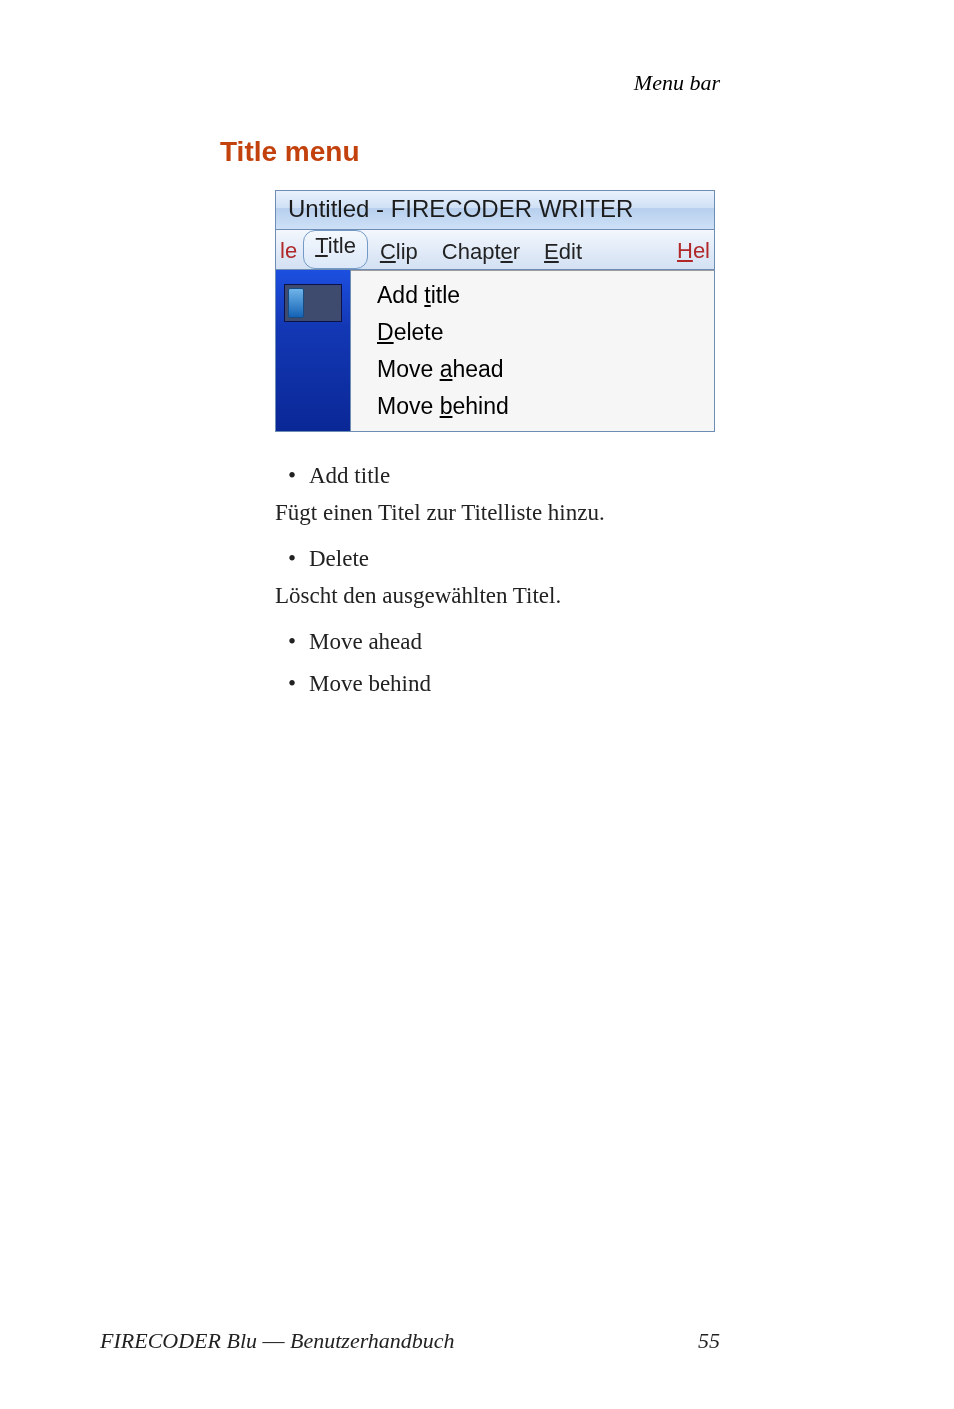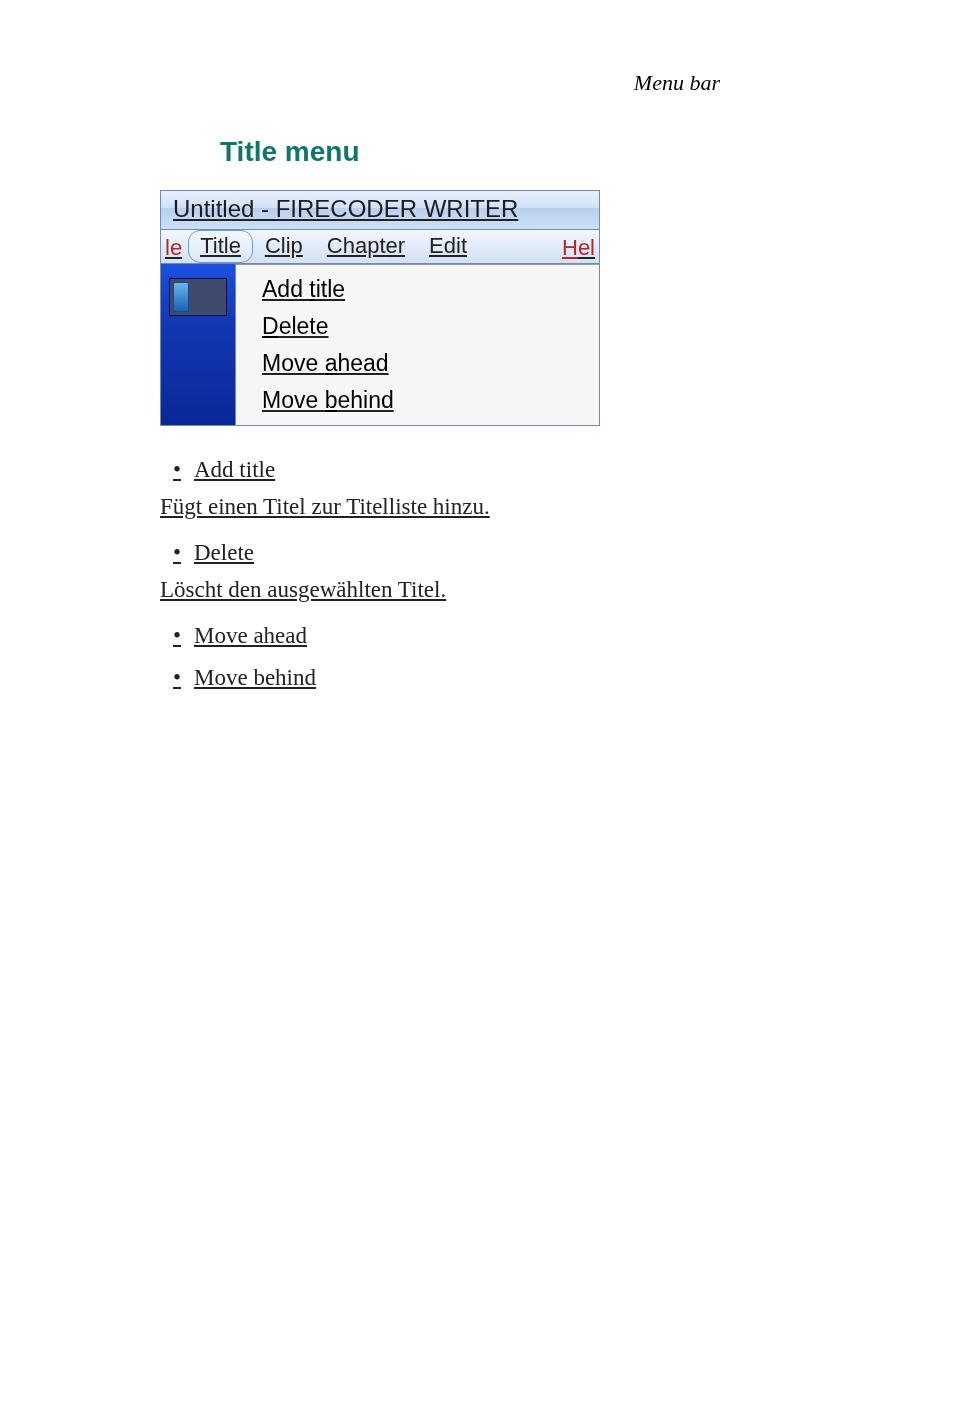--- a/index.html
+++ b/index.html
@@ -21,26 +21,26 @@
     text-align: right;
     font-style: italic;
     font-size: 22px;
     margin-bottom: 40px;
     color: #000;
   }
   .section-heading {
     font-family: "Helvetica Neue", Helvetica, Arial, sans-serif;
     font-weight: 700;
     font-size: 28px;
-    color: #0f766e;
+    color: #c2410c;
     margin: 0 0 22px 60px;
   }
   .content-indent {
+    margin-left: 115px;
     margin-right: 20px;
-    text-decoration: underline;
   }
 
   
   .screenshot {
     width: 440px;
     box-sizing: border-box;
     user-select: none;
     font-family: "Segoe UI", Tahoma, sans-serif;
     margin-bottom: 28px;
   }
@@ -66,21 +66,21 @@
     padding: 2px 6px 0 4px;
     align-self: center;
   }
   .ss-menuitems {
     display: flex;
     gap: 0;
     font-size: 22px;
     color: #222;
   }
   .ss-menuitem {
-    padding: 3px 12px 4px 12px;
+    padding: 9px 12px 4px 12px;
     display: inline-block;
   }
   .ss-menuitem.selected {
     border: 1px solid #7399c6;
     border-radius: 12px;
     background: linear-gradient(to bottom,#f4f8fd,#dbe8f8);
     padding: 2px 11px 3px 11px;
   }
   .ss-he {
     color: #b02828;
@@ -242,14 +242,18 @@
 
       <div class="bullet-row">
         <div class="bullet-dot">•</div>
         <div class="bullet-label">Move behind</div>
       </div>
 
     </div>
 
   </div>
 
+  <div class="footer">
+    <div class="left">FIRECODER Blu  ―  Benutzerhandbuch</div>
+    <div class="right">55</div>
+  </div>
 
 </div>
 
 </body></html>

